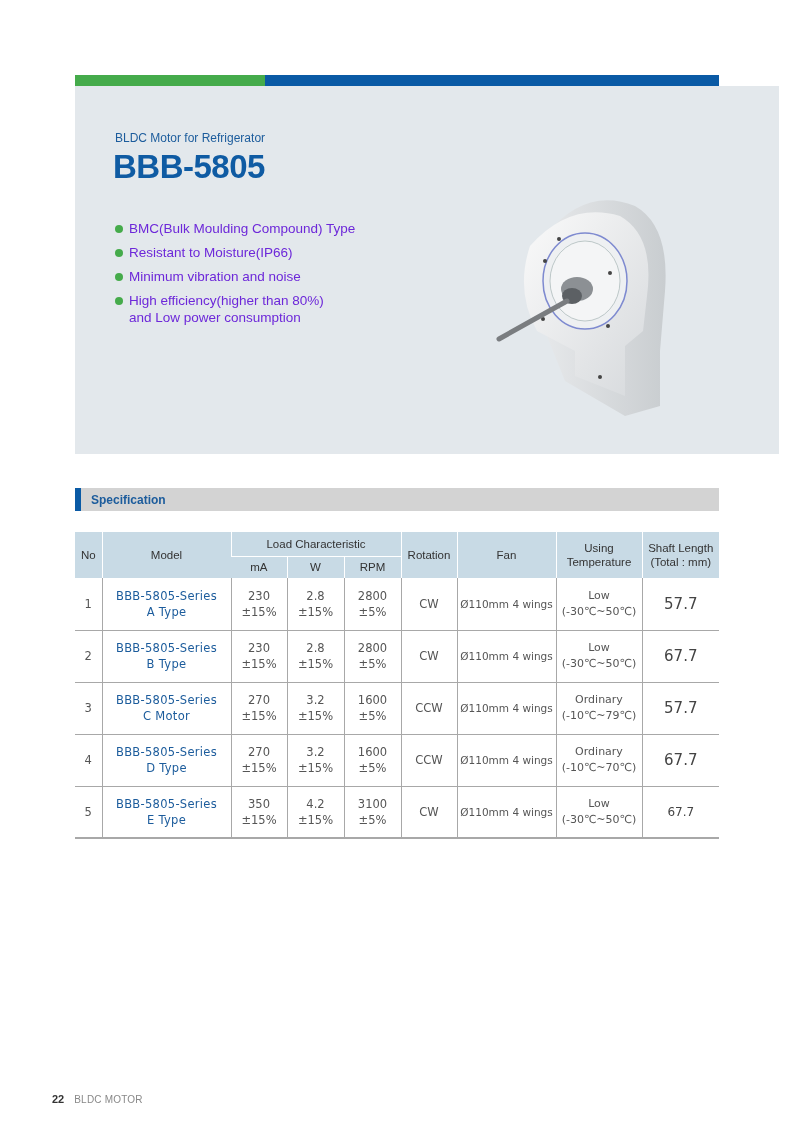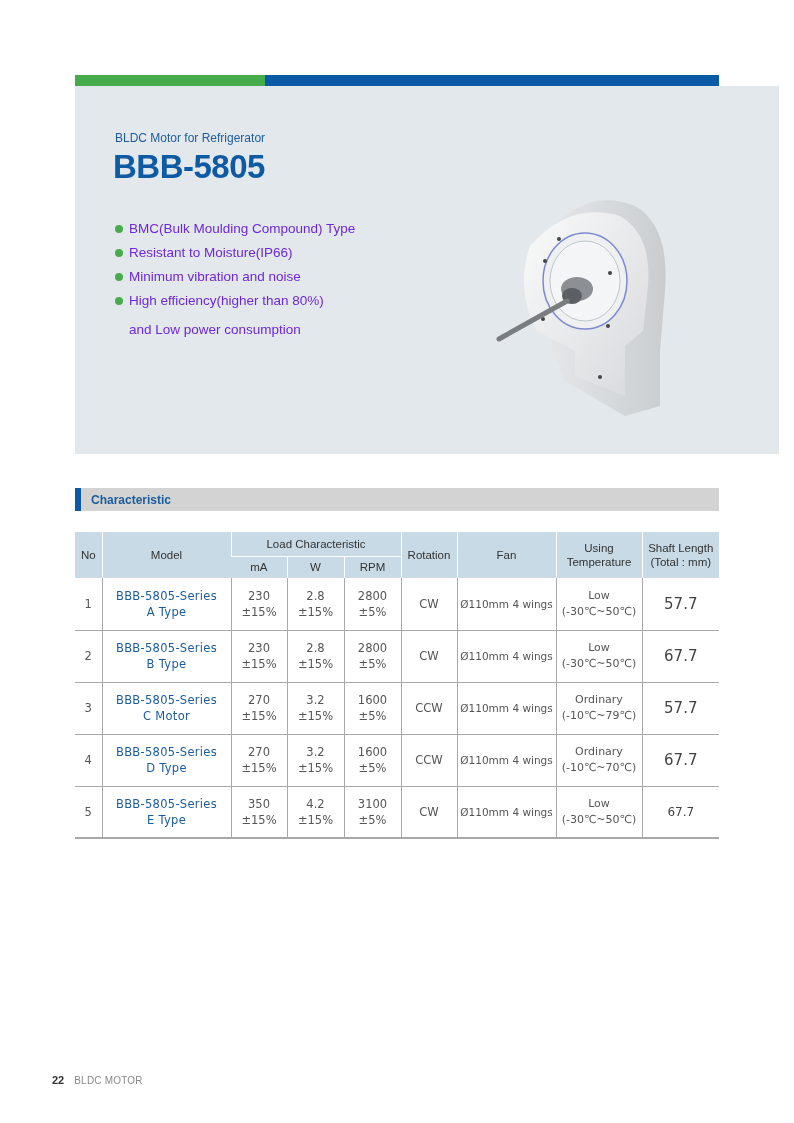--- a/index.html
+++ b/index.html
@@ -31,40 +31,40 @@
   td { border-left: 1px solid #a8a8a8; border-bottom: 1px solid #a8a8a8; text-align: center; font-family: "DejaVu Sans", sans-serif; font-size: 11.5px; color: #555; height: 52px; line-height: 16px; }
   td:first-child { border-left: none; }
   tr.last td { border-bottom: 2px solid #a8a8a8; }
   td.model { color: #1c5c9c; font-size: 11.5px; letter-spacing: 0.3px; }
   td.fan { font-size: 10.5px; margin-top: 12px; }
   td.temp { font-size: 11px; }
   td.shaft { font-size: 15px; color: #444; }
   td.shaft.small { font-size: 12px; }
 
   .footer { position: absolute; top: 1074px; left: 52px; display: flex; align-items: baseline; gap: 10px; }
-  .footer .pg { font-size: 11px; color: #333; font-weight: bold; }
+  .footer .pg { font-size: 11px; color: #333; font-weight: bold; margin-top: 19px; }
   .footer .lbl { font-size: 10px; color: #888; letter-spacing: 0.2px; }
 </style>
 </head>
 <body>
 
 <div class="topbar">
   <div class="green"></div>
   <div class="blue"></div>
 </div>
 
 <div class="hero">
   <div class="subtitle">BLDC Motor for Refrigerator</div>
   <div class="title">BBB-5805</div>
 
   <ul class="features">
     <li><span class="dot"></span><span>BMC(Bulk Moulding Compound) Type</span></li>
     <li><span class="dot"></span><span>Resistant to Moisture(IP66)</span></li>
     <li><span class="dot"></span><span>Minimum vibration and noise</span></li>
-    <li style="margin-bottom:12px"><span class="dot"></span><span>High efficiency(higher than 80%)</span></li>
+    <li style="margin-bottom:0"><span class="dot"></span><span>High efficiency(higher than 80%)</span></li>
     <li><span>and Low power consumption</span></li>
   </ul>
 
   <svg class="motor" viewBox="0 0 200 240">
     <defs>
       <linearGradient id="body" x1="0" y1="0" x2="1" y2="1">
         <stop offset="0" stop-color="#fafafa"></stop>
         <stop offset="1" stop-color="#d6d9dc"></stop>
       </linearGradient>
       <linearGradient id="side" x1="0" y1="0" x2="1" y2="0">
@@ -83,21 +83,21 @@
     <circle cx="133" cy="145" r="2" fill="#444"></circle>
     <circle cx="125" cy="196" r="2" fill="#444"></circle>
     <ellipse cx="102" cy="108" rx="16" ry="12" fill="#8c9094"></ellipse>
     <ellipse cx="97" cy="115" rx="10" ry="8" fill="#5c6064"></ellipse>
     <line x1="92" y1="120" x2="24" y2="158" stroke="#7a7d80" stroke-width="5" stroke-linecap="round"></line>
   </svg>
 </div>
 
 <div class="spec-bar">
   <div class="accent"></div>
-  <div class="label">Characteristic</div>
+  <div class="label">Specification</div>
 </div>
 
 <table>
   <colgroup>
     <col style="width:27px">
       <col style="width:129px">
       <col style="width:56px">
       <col style="width:57px">
       <col style="width:57px">
       <col style="width:56px">

